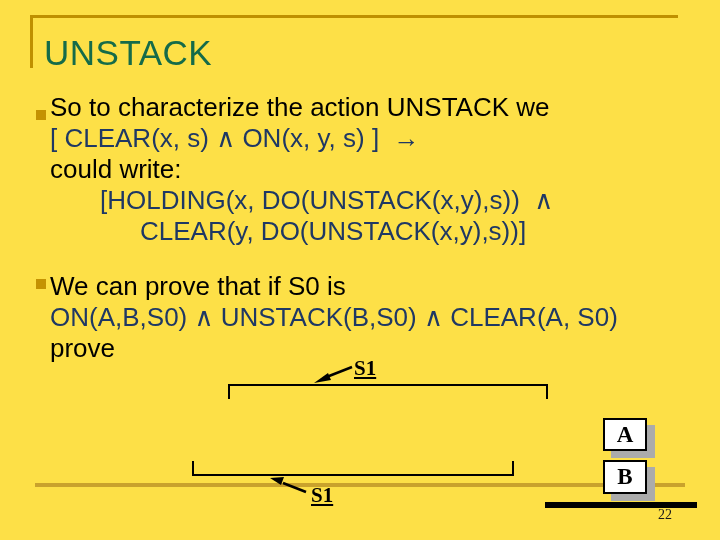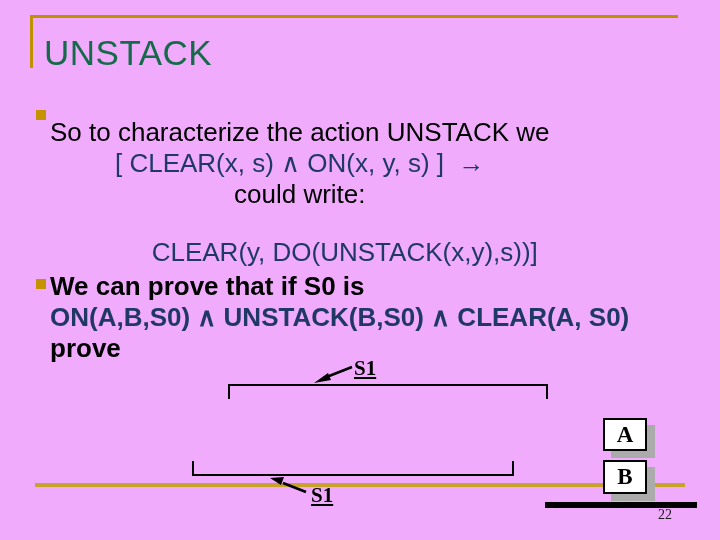--- a/index.html
+++ b/index.html
@@ -1,39 +1,39 @@
 <!DOCTYPE html>
 <html><head>
 <meta charset="utf-8">
 <style>
   html,body{margin:0;padding:0;background:#e8e8e8;}
   #slide{
-    position:relative;width:720px;height:540px;background:#f0abfc;
+    position:relative;width:720px;height:540px;background:#fde047;
     overflow:hidden;font-family:"Liberation Sans",sans-serif;
   }
   .abs{position:absolute;}
   
   #rule-top{left:30px;top:15px;width:648px;height:3px;background:#BF9000;}
   #rule-vert{left:30px;top:15px;width:3px;height:53px;background:#BF9000;}
   #rule-bottom{left:35px;top:483px;width:650px;height:4px;background:#C9A22C;z-index:1;}
   #table-line{left:545px;top:502px;width:152px;height:6px;background:#000;z-index:3;}
   
   #title{left:44px;top:33px;font-size:35px;color:#156B49;letter-spacing:0.5px;white-space:nowrap;}
   
   .bullet-sq{width:10px;height:10px;background:#C49202;}
   #bullet1{left:36px;top:110px;}
   #bullet2{left:36px;top:279px;}
   
   .tblock{white-space:nowrap;font-size:26px;line-height:31px;color:#000;}
   .line{white-space:pre;}
   .navy{color:#1F3864;}
-  #block1{left:50px;top:117px;text-align:center;}
+  #block1{left:50px;top:92px;}
   #block1 .ind1{margin-left:50px;}
-  #block1 .ind2{margin-left:90px;margin-top:27px;}
-  #block2{left:50px;top:271px;font-weight:bold;}
+  #block1 .ind2{margin-left:90px;}
+  #block2{left:50px;top:271px;}
   #block3{left:50px;top:399px;line-height:30px;}
   
   #bracket-top{left:228px;top:384px;width:316px;height:13px;
     border-top:2.5px solid #000;border-left:2.5px solid #000;border-right:2.5px solid #000;}
   #bracket-bottom{left:192px;top:461px;width:318px;height:13px;z-index:2;
     border-bottom:2.5px solid #000;border-left:2.5px solid #000;border-right:2.5px solid #000;}
   
   .s1{font-family:"Liberation Serif",serif;font-weight:700;font-size:21px;color:#000;z-index:4;text-decoration:underline;}
   #s1-top{left:354px;top:356px;}
   #s1-bottom{left:311px;top:483px;}
@@ -57,20 +57,21 @@
   <div class="abs" id="rule-top"></div>
   <div class="abs" id="rule-vert"></div>
 
   <div class="abs" id="title">UNSTACK</div>
 
   <div class="abs bullet-sq" id="bullet1"></div>
   <div class="abs tblock" id="block1">
     <div class="line">So to characterize the action UNSTACK we</div>
     <div class="line navy">[ CLEAR(x, s) ∧ ON(x, y, s) ]&nbsp; →</div>
     <div class="line">could write:</div>
+    <div class="line navy ind1">[HOLDING(x, DO(UNSTACK(x,y),s))&nbsp; ∧</div>
     <div class="line navy ind2">CLEAR(y, DO(UNSTACK(x,y),s))]</div>
   </div>
 
   <div class="abs bullet-sq" id="bullet2"></div>
   <div class="abs tblock" id="block2">
     <div class="line">We can prove that if S0 is</div>
     <div class="line navy">ON(A,B,S0) ∧ UNSTACK(B,S0) ∧ CLEAR(A, S0)</div>
     <div class="line">prove</div>
   </div>
 

